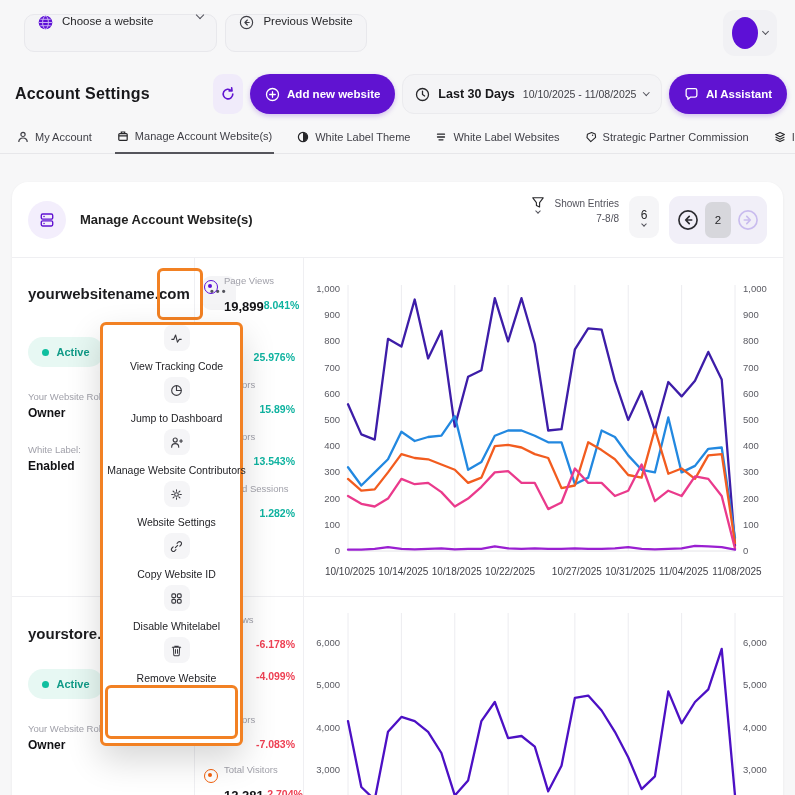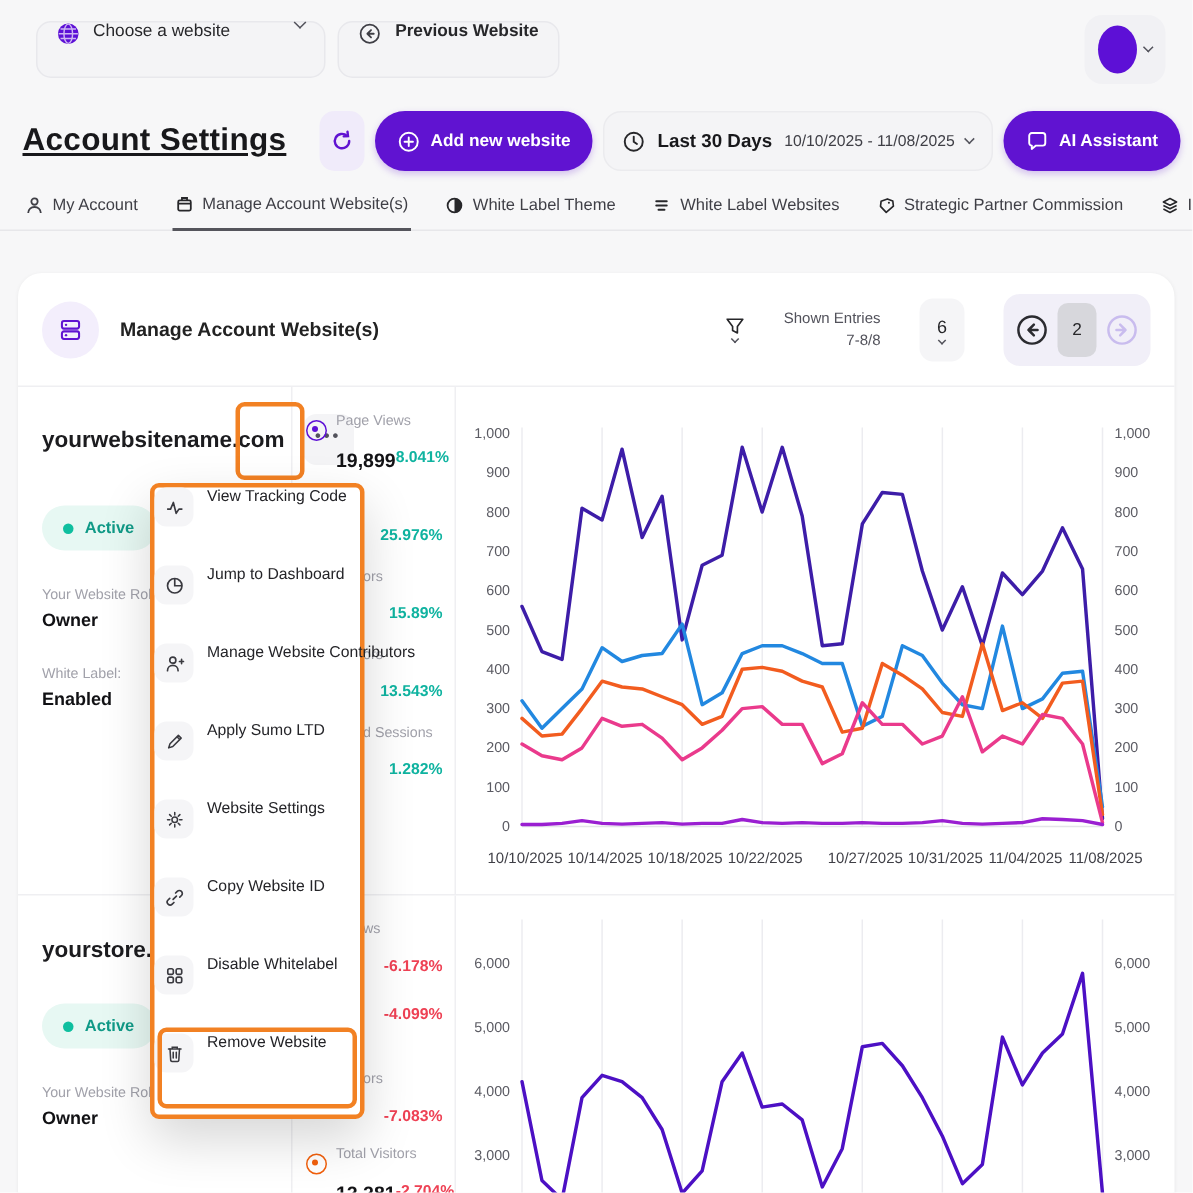--- a/index.html
+++ b/index.html
@@ -8,50 +8,50 @@
     width:795px; height:795px; overflow:hidden; position:relative;
     background:#f7f7f8; font-family:"Liberation Sans",sans-serif; color:#18181b;
   }
   svg { display:block; }
   .chev { display:inline-block; width:6px; height:6px; border-right:1.6px solid #52525b; border-bottom:1.6px solid #52525b; transform:rotate(45deg); margin-top:-3px; }
 
   
   .topbar { display:flex; align-items:center; padding:12px 18px 8px 24px; height:62px; }
   .tb-btn { height:38px; background:#f4f4f6; border:1px solid #e8e8ec; border-radius:10px;
     display:flex; gap:9px; padding:0 13px; font-size:11.5px; color:#27272a; cursor:pointer; }
-  .tb-btn + .tb-btn { margin-left:8px;font-weight:bold; }
+  .tb-btn + .tb-btn { margin-left:8px; }
   .tb-btn .spacer { width:26px; }
   .avatar-box { margin-left:auto; height:46px; width:54px; background:#f1f1f4; border-radius:12px;
     display:flex; align-items:center; justify-content:center; gap:5px; cursor:pointer; }
   .avatar { width:26px; height:32px; border-radius:50%; background:#5d10d6; }
 
   
   .header-row { display:flex; align-items:center; padding:12px 8px 6px 15px; }
-  .page-title { font-size:21px; font-weight:700; letter-spacing:.2px;text-decoration:underline; }
+  .page-title { font-size:16px; font-weight:700; letter-spacing:.2px; }
   .controls { margin-left:auto; display:flex; align-items:center; gap:7px; }
   .refresh-btn { width:30px; height:40px; border-radius:10px; background:#f0ebfa; display:flex; align-items:center; justify-content:center; cursor:pointer; }
   .btn-purple { height:40px; border-radius:20px; background:#6013d1; color:#fff; display:flex; align-items:center;
     gap:7px; padding:0 15px; font-size:11.5px; font-weight:700; cursor:pointer; box-shadow:0 2px 5px rgba(96,19,209,.25); }
   .date-pill { height:40px; border-radius:12px; background:#f4f4f6; border:1px solid #ebebee; display:flex; align-items:center; gap:8px; padding:0 12px; cursor:pointer; }
   .date-pill .range-label { font-size:12.5px; font-weight:700; }
   .date-pill .range-dates { font-size:10.5px; color:#3f3f46; }
 
   
   .tabs { display:flex; gap:21px; padding:6px 15px 0 15px; border-bottom:1px solid #e7e7ea; }
   .tab { display:flex; align-items:center; gap:6px; font-size:11px; color:#3f3f46; padding:4px 2px 10px 2px; cursor:pointer; white-space:nowrap; }
   .tab.active { border-bottom:2px solid #55555c; margin-bottom:-1px; font-weight:400; }
   .tab svg { flex:none; }
 
   
   .card { position:absolute; left:12px; right:12px; top:182px; height:680px; background:#fff;
     border-radius:16px; box-shadow:0 1px 3px rgba(0,0,0,.06); }
   .card-head { height:76px; display:flex; align-items:center; padding:0 16px; border-bottom:1px solid #efeff2; }
   .head-icon { width:38px; height:38px; border-radius:50%; background:#f3eefc; display:flex; align-items:center; justify-content:center; }
   .head-title { margin-left:14px; font-size:13px; font-weight:700; color:#222; }
-  .head-right { margin-left:auto; display:flex; align-items:center; gap:26px; }
+  .head-right { margin-left:auto; display:flex; align-items:flex-start; gap:10px; }
   .funnel-wrap { display:flex; flex-direction:column; align-items:center; gap:2px; cursor:pointer; }
   .shown-entries { text-align:right; font-size:10px; color:#52525b; line-height:1.5; }
   .pagesize-box { width:30px; height:42px; background:#f5f5f7; border-radius:9px; display:flex; flex-direction:column;
     align-items:center; justify-content:center; gap:3px; font-size:12px; color:#27272a; cursor:pointer; }
   .pager { height:48px; background:#f1eff8; border-radius:11px; display:flex; align-items:center; padding:0 6px; gap:4px; }
   .pager .pg-num { width:26px; height:36px; background:#d7d7dc; border-radius:7px; display:flex; align-items:center; justify-content:center; font-size:11.5px; color:#27272a; }
   .pg-arrow { width:26px; height:36px; display:flex; align-items:center; justify-content:center; cursor:pointer; }
 
   
   .site-row { display:flex; }
@@ -97,21 +97,21 @@
   .stats-col.s1 .stat:nth-child(5) .slabel,
   .stats-col.s2 .stat:nth-child(1) .slabel,
   .stats-col.s2 .stat:nth-child(3) .slabel { padding-left:38px; }
 
   
   .annot { position:absolute; border:3px solid #f28123; border-radius:6px; }
   .dots-annot { left:145px; top:86px; width:46px; height:52px; z-index:40; }
   .menu { position:absolute; left:88px; top:140px; width:143px; height:424px; background:#fff;
     border:3px solid #f28123; border-radius:6px; box-shadow:0 14px 34px rgba(0,0,0,.16); z-index:50; }
   .menu-inner { position:relative; width:100%; height:100%; }
-  .mi { height:52px; display:flex; gap:9px; cursor:pointer; }
+  .mi { height:52px; display:flex; align-items:center; gap:9px; padding-left:10px; cursor:pointer;flex-direction:column; }
   .mi-ic { width:26px; height:26px; border-radius:8px; background:#f5f5f7; display:flex; align-items:center; justify-content:center; flex:none; }
   .mi-label { font-size:10.5px; color:#242428; white-space:nowrap; }
   .remove-annot { left:2px; right:2px; top:360px; height:54px; z-index:2; }
 </style>
 </head>
 <body>
 
 <div class="topbar">
   <div class="tb-btn">
     <span>
@@ -521,29 +521,20 @@
             <svg width="13" height="13" viewBox="0 0 14 14" fill="none" stroke="#3a3a40" stroke-width="1.2" stroke-linecap="round">
               <circle cx="5.6" cy="4.4" r="2.2"></circle>
               <path d="M1.8 12c0-2.4 1.7-3.8 3.8-3.8s3.8 1.4 3.8 3.8"></path>
               <path d="M10.4 5.4h3M11.9 3.9v3"></path>
             </svg>
           </span>
         <span class="mi-label">Manage Website Contributors</span>
       </div>
       <div class="mi">
         <span class="mi-ic">
-            <svg width="13" height="13" viewBox="0 0 14 14" fill="none" stroke="#3a3a40" stroke-width="1.1" stroke-linejoin="round">
-              <path d="M2.6 11.4l1-3 6-6 2 2-6 6Z"></path>
-              <path d="M8.6 3.4l2 2"></path>
-            </svg>
-          </span>
-        <span class="mi-label">Apply Sumo LTD</span>
-      </div>
-      <div class="mi">
-        <span class="mi-ic">
             <svg width="13" height="13" viewBox="0 0 14 14" fill="none" stroke="#3a3a40" stroke-width="1.1" stroke-linecap="round">
               <circle cx="7" cy="7" r="2"></circle>
               <path d="M7 1.8v1.7M7 10.5v1.7M1.8 7h1.7M10.5 7h1.7M3.3 3.3l1.2 1.2M9.5 9.5l1.2 1.2M10.7 3.3 9.5 4.5M4.5 9.5l-1.2 1.2"></path>
             </svg>
           </span>
         <span class="mi-label">Website Settings</span>
       </div>
       <div class="mi">
         <span class="mi-ic">
             <svg width="13" height="13" viewBox="0 0 14 14" fill="none" stroke="#3a3a40" stroke-width="1.2" stroke-linecap="round">

